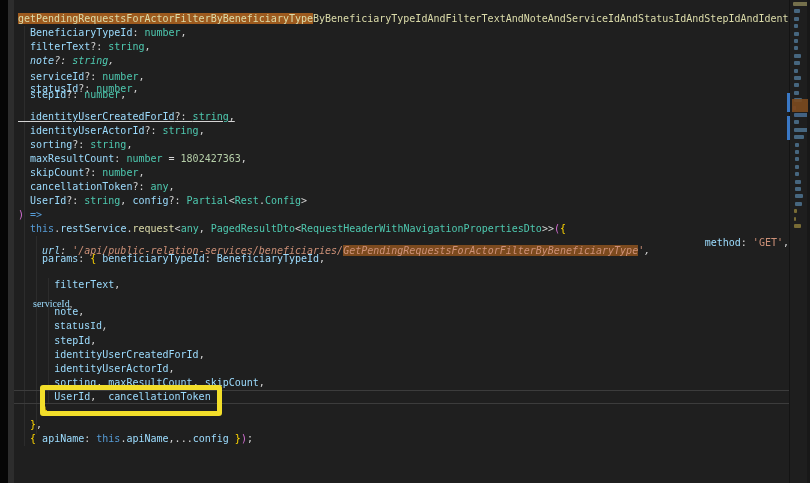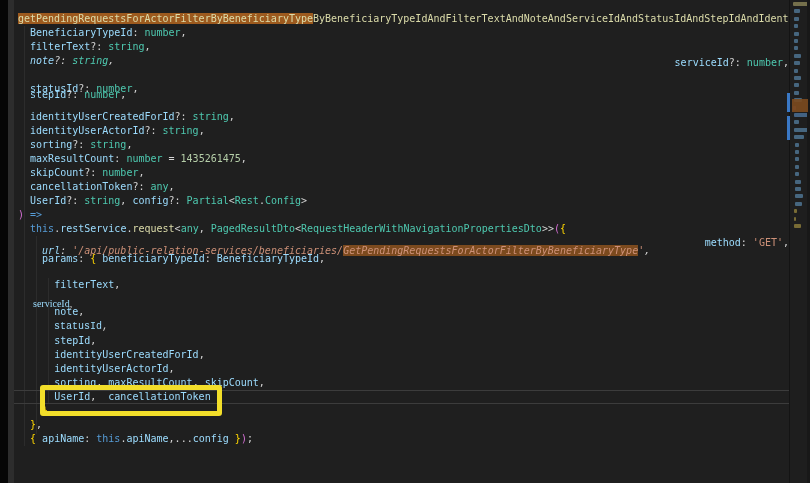--- a/index.html
+++ b/index.html
@@ -62,27 +62,27 @@
 
 <div class="editor">
   <div class="guide g1"></div>
   <div class="guide g2"></div>
   <div class="guide g3"></div>
   <div>
       <div class="line" style="top: 12px;"><span class="fn hls">getPendingRequestsForActorFilterByBeneficiaryType</span><span class="fn">ByBeneficiaryTypeIdAndFilterTextAndNoteAndServiceIdAndStatusIdAndStepIdAndIdentityUser</span></div>
       <div class="line" style="top: 26px;"><span>  </span><span class="var">BeneficiaryTypeId</span><span class="pu">: </span><span class="ty">number</span><span class="pu">,</span></div>
       <div class="line" style="top: 40px;"><span>  </span><span class="var">filterText</span><span class="pu">?: </span><span class="ty">string</span><span class="pu">,</span></div>
       <div class="line" style="top: 54px; font-style: italic;"><span>  </span><span class="var">note</span><span class="pu">?: </span><span class="ty">string</span><span class="pu">,</span></div>
-      <div class="line" style="top: 56px; text-align: right;"><span>  </span><span class="var">serviceId</span><span class="pu">?: </span><span class="ty">number</span><span class="pu">,</span></div>
+      <div class="line" style="top: 70px;"><span>  </span><span class="var">serviceId</span><span class="pu">?: </span><span class="ty">number</span><span class="pu">,</span></div>
       <div class="line" style="top: 82px;"><span>  </span><span class="var">statusId</span><span class="pu">?: </span><span class="ty">number</span><span class="pu">,</span></div>
       <div class="line" style="top: 88px;"><span>  </span><span class="var">stepId</span><span class="pu">?: </span><span class="ty">number</span><span class="pu">,</span></div>
-      <div class="line" style="top: 110px;"><span>  </span><span class="var">identityUserCreatedForId</span><span class="pu">?: </span><span class="ty">string</span><span class="pu">,</span></div>
+      <div class="line" style="top: 110px; text-decoration: underline;"><span>  </span><span class="var">identityUserCreatedForId</span><span class="pu">?: </span><span class="ty">string</span><span class="pu">,</span></div>
       <div class="line" style="top: 124px;"><span>  </span><span class="var">identityUserActorId</span><span class="pu">?: </span><span class="ty">string</span><span class="pu">,</span></div>
       <div class="line" style="top: 138px;"><span>  </span><span class="var">sorting</span><span class="pu">?: </span><span class="ty">string</span><span class="pu">,</span></div>
-      <div class="line" style="top: 152px;"><span>  </span><span class="var">maxResultCount</span><span class="pu">: </span><span class="ty">number</span><span class="pu"> = </span><span class="nu">1435261475</span><span class="pu">,</span></div>
+      <div class="line" style="top: 152px;"><span>  </span><span class="var">maxResultCount</span><span class="pu">: </span><span class="ty">number</span><span class="pu"> = </span><span class="nu">1802427363</span><span class="pu">,</span></div>
       <div class="line" style="top: 166px;"><span>  </span><span class="var">skipCount</span><span class="pu">?: </span><span class="ty">number</span><span class="pu">,</span></div>
       <div class="line" style="top: 180px;"><span>  </span><span class="var">cancellationToken</span><span class="pu">?: </span><span class="ty">any</span><span class="pu">,</span></div>
       <div class="line" style="top: 194px;"><span>  </span><span class="var">UserId</span><span class="pu">?: </span><span class="ty">string</span><span class="pu">, </span><span class="var">config</span><span class="pu">?: </span><span class="ty">Partial</span><span class="pu">&lt;</span><span class="ty">Rest</span><span class="pu">.</span><span class="ty">Config</span><span class="pu">&gt;</span></div>
       <div class="line" style="top: 208px;"><span class="bp">)</span><span class="kw"> =&gt;</span></div>
       <div class="line" style="top: 222px;"><span>  </span><span class="kw">this</span><span class="pu">.</span><span class="var">restService</span><span class="pu">.</span><span class="fn">request</span><span class="pu">&lt;</span><span class="ty">any</span><span class="pu">, </span><span class="ty">PagedResultDto</span><span class="pu">&lt;</span><span class="ty">RequestHeaderWithNavigationPropertiesDto</span><span class="pu">&gt;&gt;</span><span class="bp">(</span><span class="bg">{</span></div>
       <div class="line" style="top: 236px; text-align: right;"><span>    </span><span class="var">method</span><span class="pu">: </span><span class="st">'GET'</span><span class="pu">,</span></div>
       <div class="line" style="top: 244px; font-style: italic;"><span>    </span><span class="var">url</span><span class="pu">: </span><span class="st">'/api/public-relation-services/beneficiaries/</span><span class="st hl">GetPendingRequestsForActorFilterByBeneficiaryType</span><span class="st">'</span><span class="pu">,</span></div>
       <div class="line" style="top: 252px;"><span>    </span><span class="var">params</span><span class="pu">: </span><span class="bg">{</span><span> </span><span class="var">beneficiaryTypeId</span><span class="pu">: </span><span class="var">BeneficiaryTypeId</span><span class="pu">,</span></div>
       <div class="line" style="top: 278px;"><span>      </span><span class="var">filterText</span><span class="pu">,</span></div>
       <div class="line" style="top: 292px; margin-top: 13px;"><span>      </span><span class="var">note</span><span class="pu">,</span></div>

